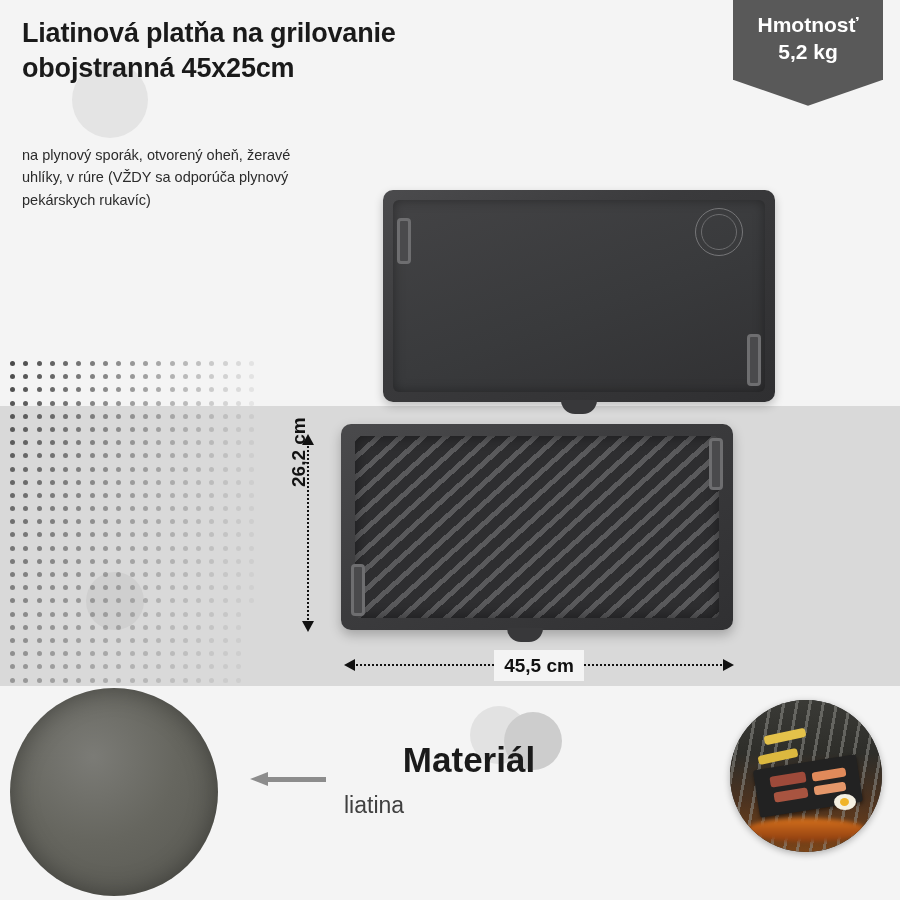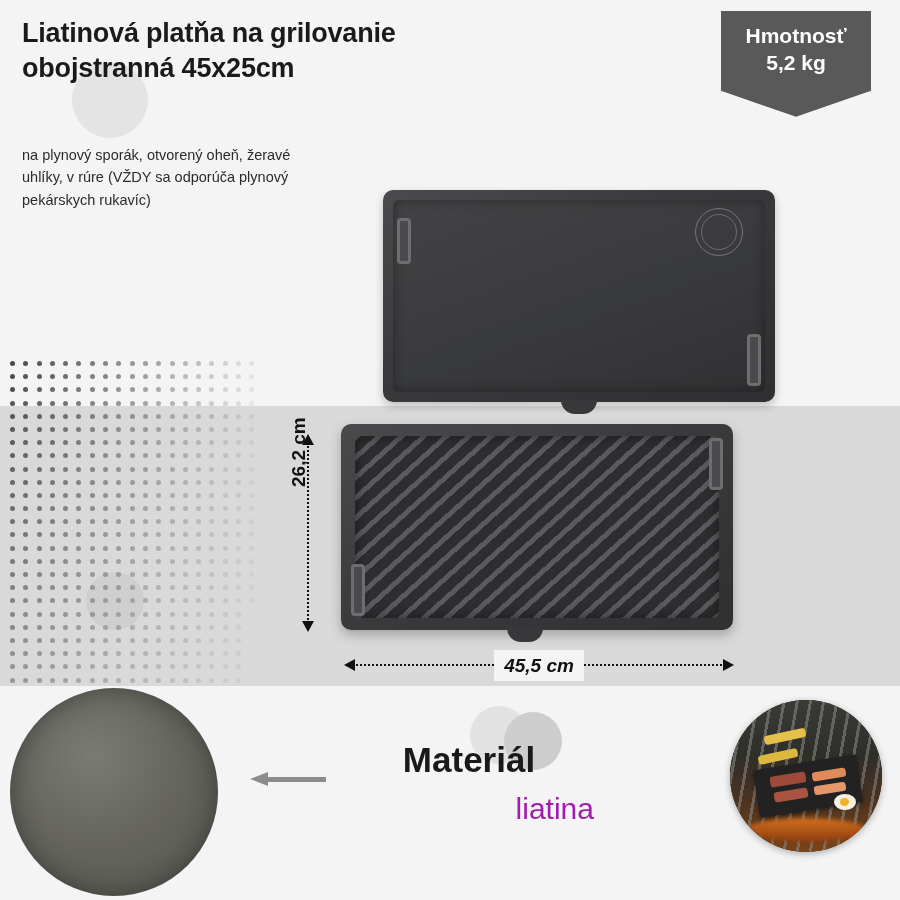--- a/index.html
+++ b/index.html
@@ -81,23 +81,22 @@
     left: 22px; top: 144px;
     width: 300px;
     font-size: 14.5px;
     line-height: 1.55;
     color: #2b2b2b;
   }
 
   
   .ribbon {
     position: absolute;
-    right: 29px; top: 0;
+    right: 17px; top: 0;
     width: 150px;
-    margin-top: 11px;
   }
   .ribbon-body {
     background: #595959;
     color: #fff;
     text-align: center;
     padding: 12px 6px 14px 6px;
     font-size: 21px;
     font-weight: bold;
     line-height: 1.28;
   }
@@ -246,21 +245,20 @@
   .dim-h-label {
     position: absolute;
     left: 344px; top: 655px;
     width: 390px;
     text-align: center;
     font-size: 19px; font-weight: bold; color: #111;
   }
   .dim-h-label span {
     background: #f4f4f4;
     padding: 5px 10px;
-    font-style: italic;
   }
 
   
   .material-circle {
     position: absolute;
     left: 10px; top: 688px;
     width: 208px; height: 208px;
     border-radius: 50%;
     background: radial-gradient(circle at 40% 33%, #7b7b76 0%, #66665f 45%, #55554f 100%);
     box-shadow: inset 0 0 26px rgba(0,0,0,0.35);
@@ -297,23 +295,23 @@
     left: 344px; top: 740px;
     width: 250px;
     text-align: center;
     font-size: 35px; font-weight: bold;
     color: #1a1a1a;
   }
   .material-value {
     position: absolute;
     left: 344px; top: 792px;
     width: 250px;
-    text-align: right;
-    font-size: 30px;
-    color: #a21caf;
+    text-align: left;
+    font-size: 23px;
+    color: #404040;
   }
 
   .photo-circle {
     position: absolute;
     right: 18px; top: 700px;
     width: 152px; height: 152px;
     border-radius: 50%;
     overflow: hidden;
     background: #2a2a28;
     box-shadow: 0 2px 7px rgba(0,0,0,0.3);

